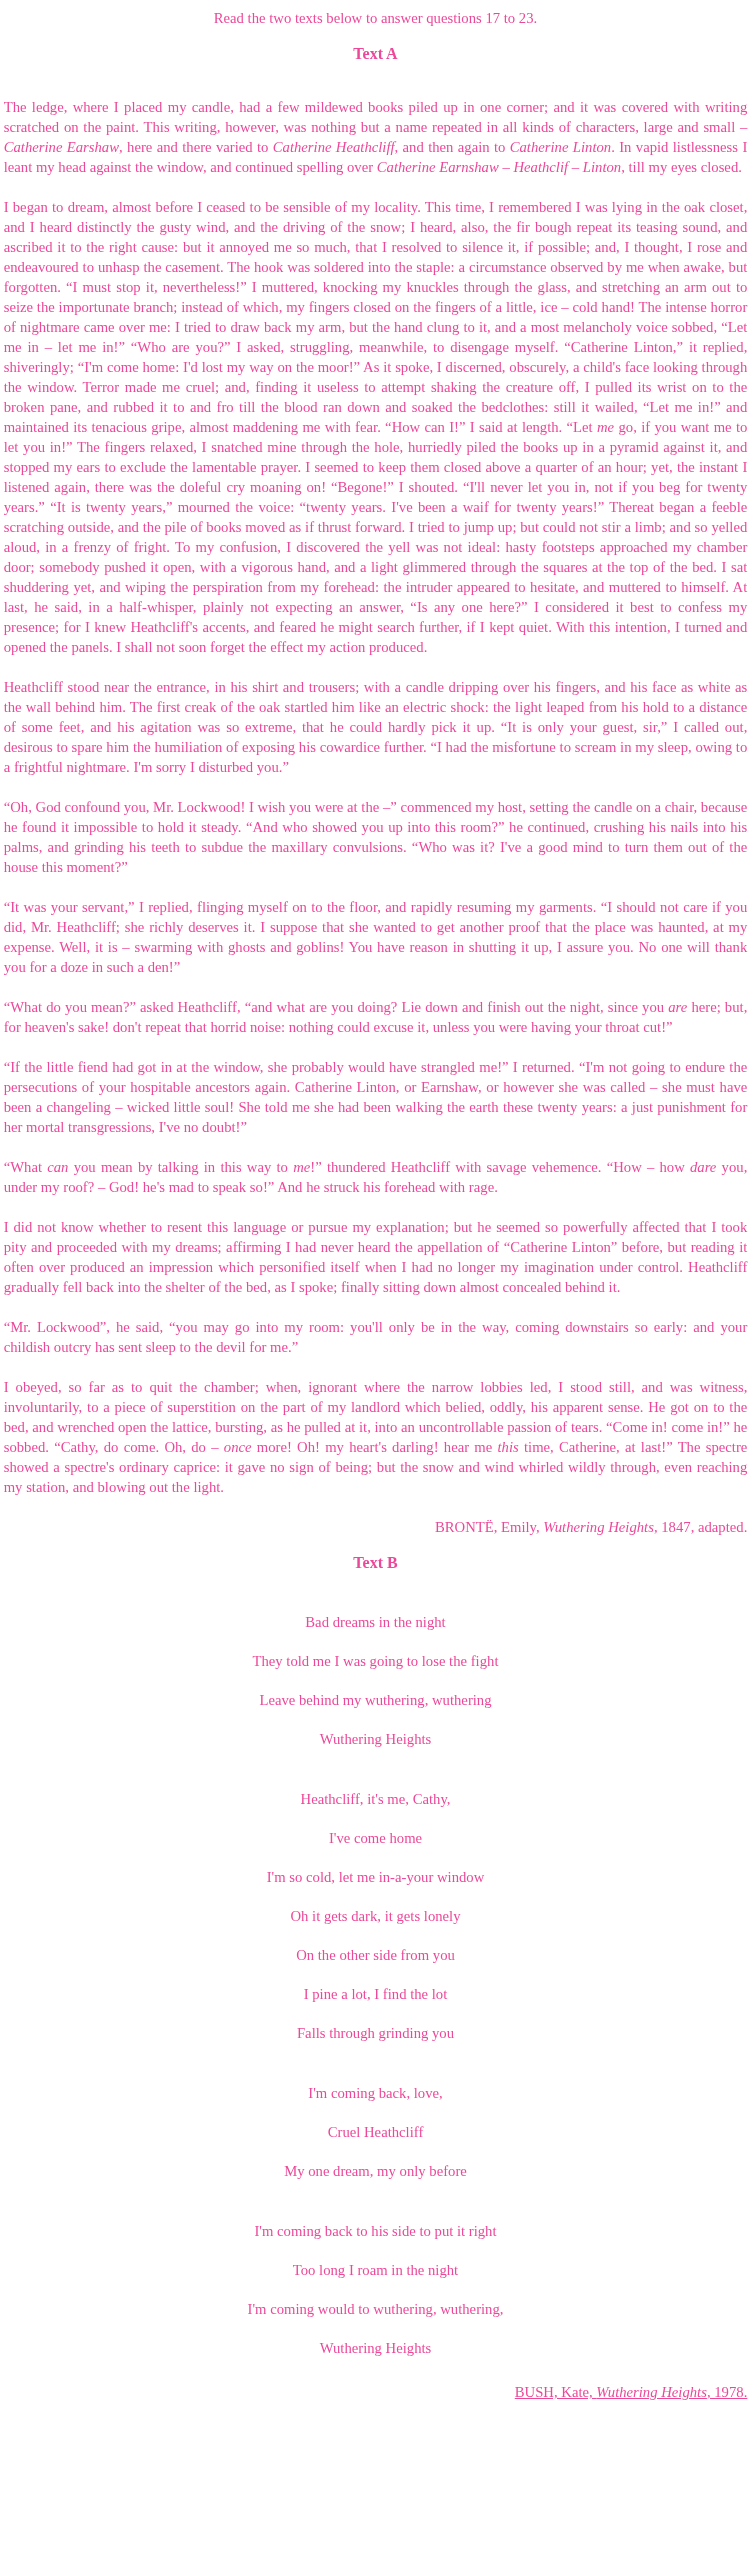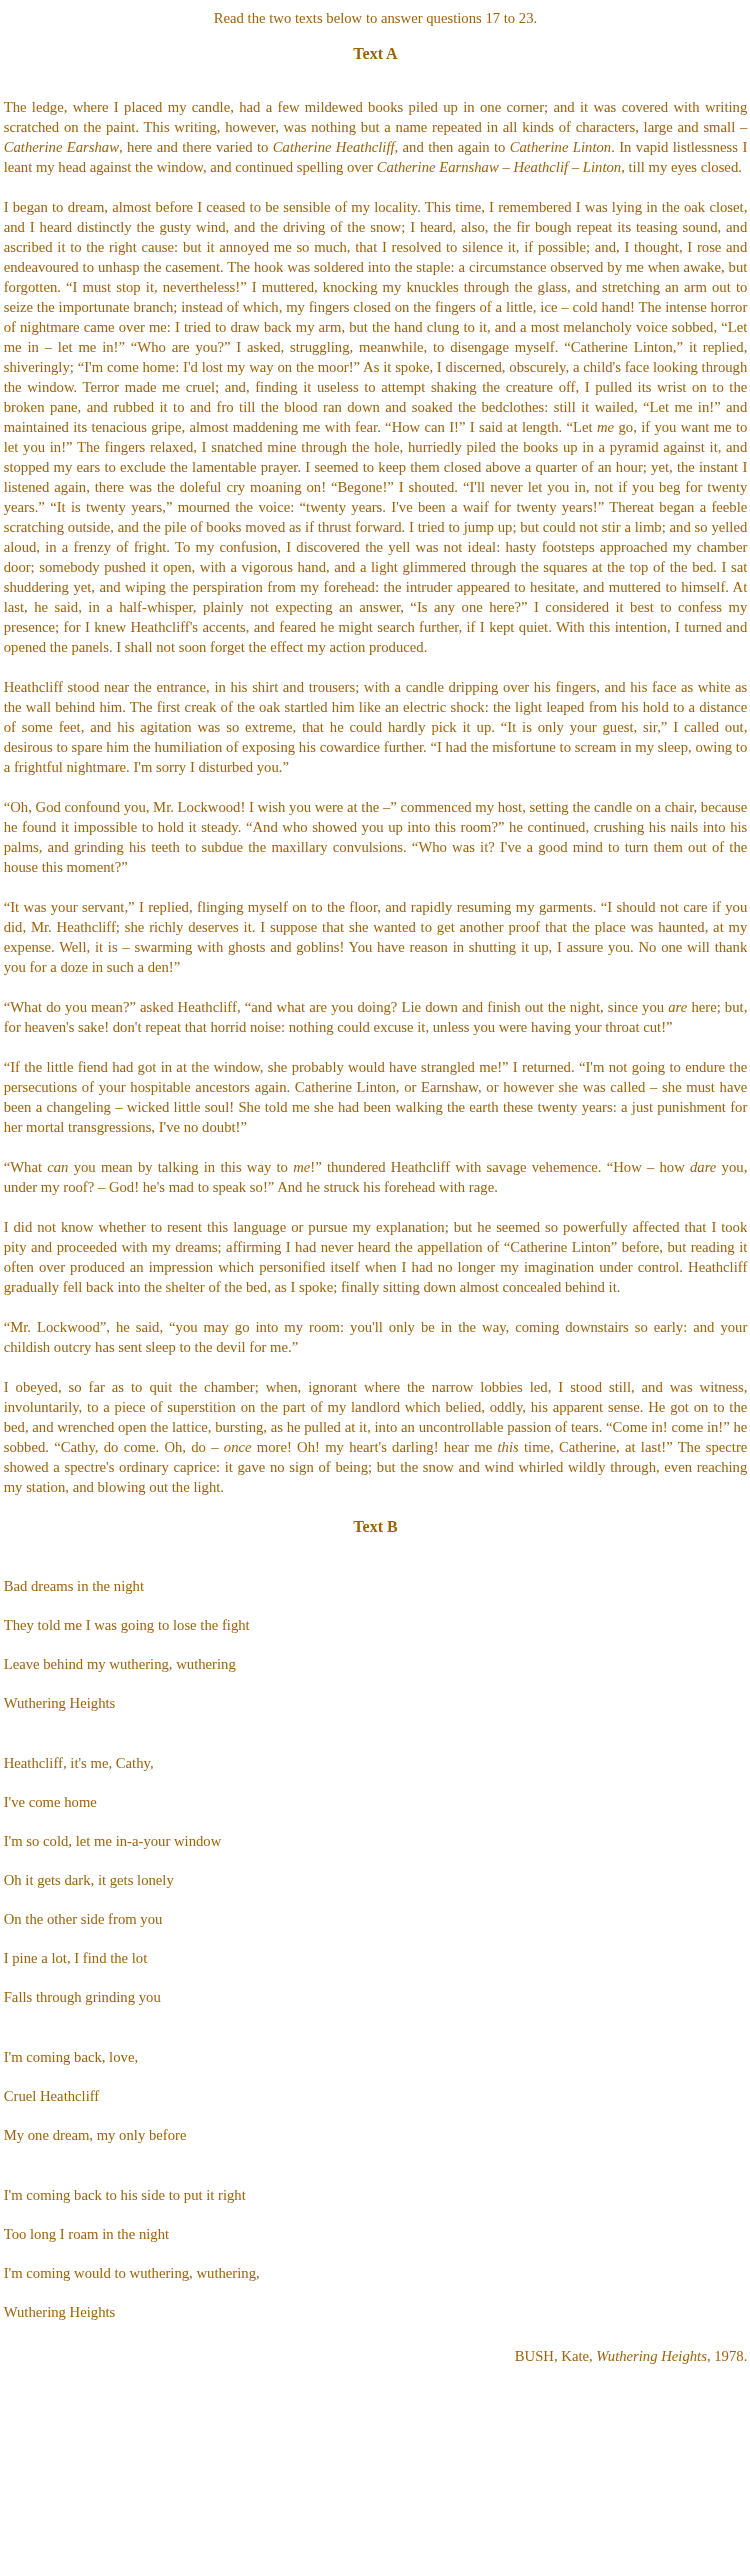--- a/index.html
+++ b/index.html
@@ -2,21 +2,21 @@
 <html style="font-size:14.7px"><head>
 <meta charset="utf-8">
 <style>
   html, body { margin: 0; padding: 0; background: #ffffff; }
   .page {
     width: 751px;
     box-sizing: border-box;
     padding: 8.3px 3.7px 9.2px 3.7px;
     font-family: "Liberation Serif", "DejaVu Serif", serif;
     font-size: 14.7px;
-    color: #a16207;
+    color: #ec4899;
     background: #ffffff;
   }
   .instruction {
     text-align: center;
     line-height: 20px;
   }
   .section-title {
     text-align: center;
     font-weight: bold;
     font-size: 16px;
@@ -33,23 +33,23 @@
     text-align: right;
     line-height: 20px;
   }
   .attr-a { margin: 0 0 16.5px 0; }
   .body-b { margin-top: 39px; }
   .stanza { margin: 0 0 40px 0; }
   .stanza:last-child { margin-bottom: 0; }
   .lyric-line {
     line-height: 20px;
     margin-bottom: 19px;
-    text-align: left;
+    text-align: center;
   }
-  .attr-b { margin-top: 24px; }
+  .attr-b { margin-top: 24px; text-decoration: underline; }
   i { font-style: italic; }
 </style>
 </head>
 <body>
 
 <div class="page">
 
   <div class="instruction">Read the two texts below to answer questions 17 to 23.</div>
 
   <h2 class="section-title">Text A</h2>
@@ -61,20 +61,21 @@
       <p class="para">“Oh, God confound you, Mr. Lockwood! I wish you were at the –” commenced my host, setting the candle on a chair, because he found it impossible to hold it steady. “And who showed you up into this room?” he continued, crushing his nails into his palms, and grinding his teeth to subdue the maxillary convulsions. “Who was it? I've a good mind to turn them out of the house this moment?”</p>
       <p class="para">“It was your servant,” I replied, flinging myself on to the floor, and rapidly resuming my garments. “I should not care if you did, Mr. Heathcliff; she richly deserves it. I suppose that she wanted to get another proof that the place was haunted, at my expense. Well, it is – swarming with ghosts and goblins! You have reason in shutting it up, I assure you. No one will thank you for a doze in such a den!”</p>
       <p class="para">“What do you mean?” asked Heathcliff, “and what are you doing? Lie down and finish out the night, since you <i>are</i> here; but, for heaven's sake! don't repeat that horrid noise: nothing could excuse it, unless you were having your throat cut!”</p>
       <p class="para">“If the little fiend had got in at the window, she probably would have strangled me!” I returned. “I'm not going to endure the persecutions of your hospitable ancestors again. Catherine Linton, or Earnshaw, or however she was called – she must have been a changeling – wicked little soul! She told me she had been walking the earth these twenty years: a just punishment for her mortal transgressions, I've no doubt!”</p>
       <p class="para">“What <i>can</i> you mean by talking in this way to <i>me</i>!” thundered Heathcliff with savage vehemence. “How – how <i>dare</i> you, under my roof? – God! he's mad to speak so!” And he struck his forehead with rage.</p>
       <p class="para">I did not know whether to resent this language or pursue my explanation; but he seemed so powerfully affected that I took pity and proceeded with my dreams; affirming I had never heard the appellation of “Catherine Linton” before, but reading it often over produced an impression which personified itself when I had no longer my imagination under control. Heathcliff gradually fell back into the shelter of the bed, as I spoke; finally sitting down almost concealed behind it.</p>
       <p class="para">“Mr. Lockwood”, he said, “you may go into my room: you'll only be in the way, coming downstairs so early: and your childish outcry has sent sleep to the devil for me.”</p>
       <p class="para">I obeyed, so far as to quit the chamber; when, ignorant where the narrow lobbies led, I stood still, and was witness, involuntarily, to a piece of superstition on the part of my landlord which belied, oddly, his apparent sense. He got on to the bed, and wrenched open the lattice, bursting, as he pulled at it, into an uncontrollable passion of tears. “Come in! come in!” he sobbed. “Cathy, do come. Oh, do – <i>once</i> more! Oh! my heart's darling! hear me <i>this</i> time, Catherine, at last!” The spectre showed a spectre's ordinary caprice: it gave no sign of being; but the snow and wind whirled wildly through, even reaching my station, and blowing out the light.</p>
     </div>
 
+  <div class="attribution attr-a">BRONTË, Emily, <i>Wuthering Heights</i>, 1847, adapted.</div>
 
   <h2 class="section-title">Text B</h2>
 
   <div class="body-b">
       <div class="stanza">
         <div class="lyric-line">Bad dreams in the night</div>
         <div class="lyric-line">They told me I was going to lose the fight</div>
         <div class="lyric-line">Leave behind my wuthering, wuthering</div>
         <div class="lyric-line">Wuthering Heights</div>
       </div>

